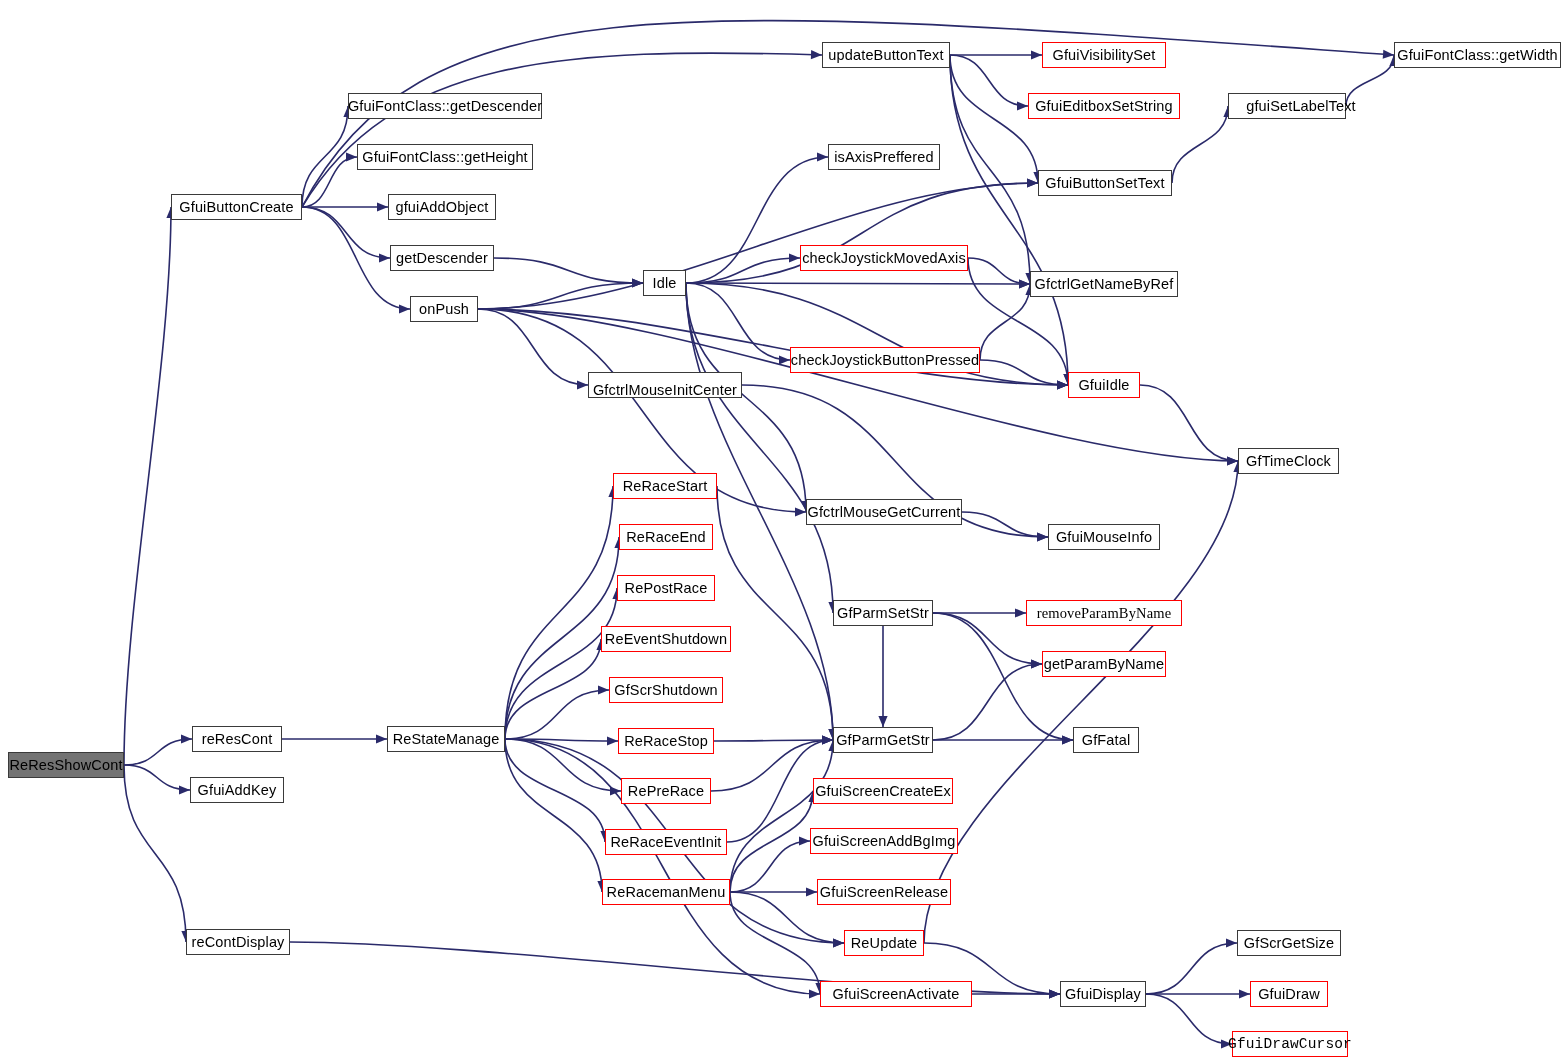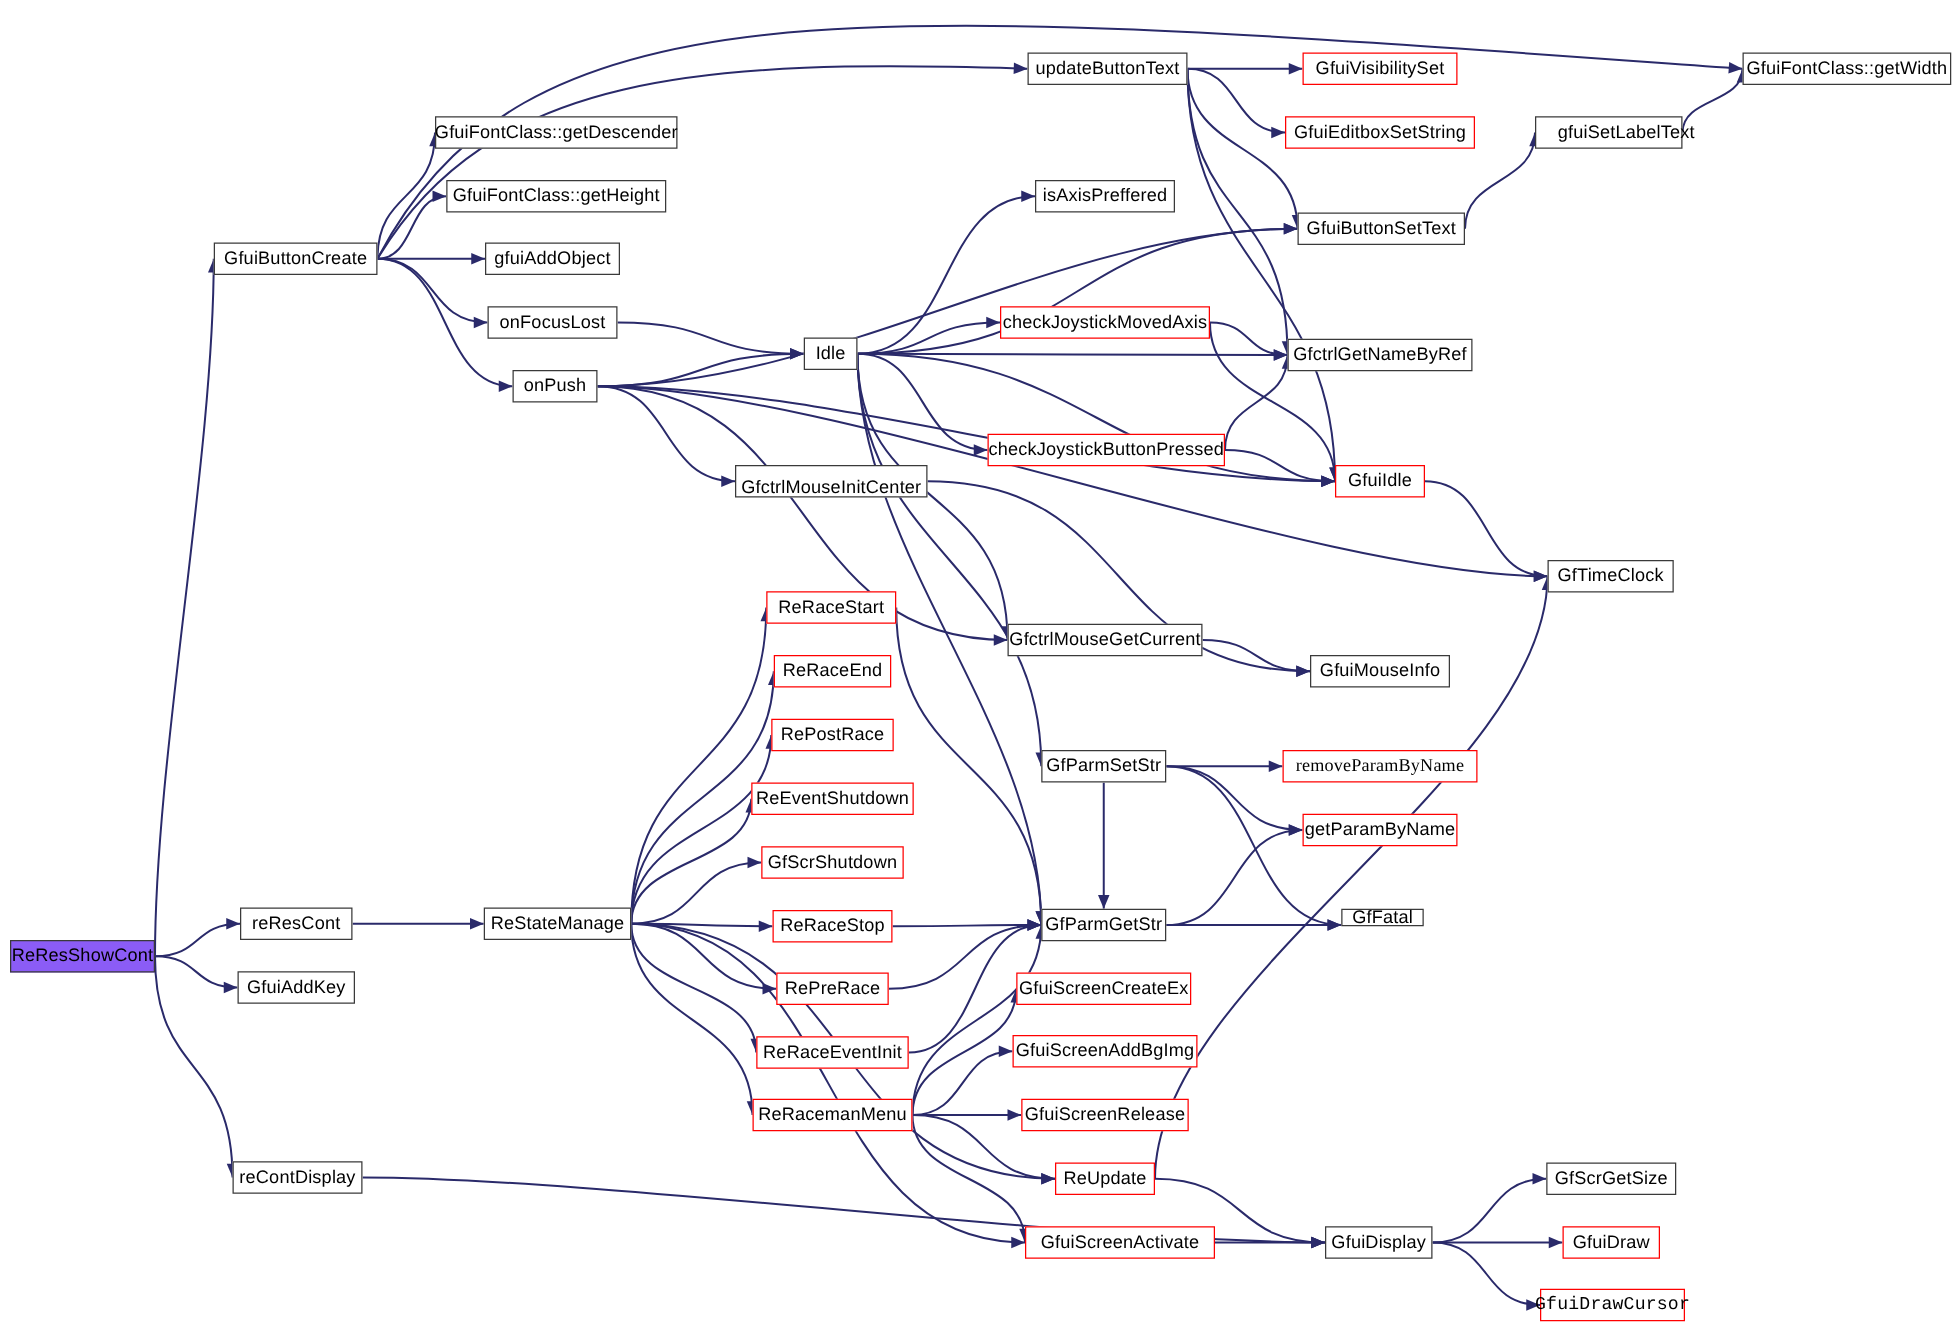--- a/index.html
+++ b/index.html
@@ -49,21 +49,21 @@
     display: flex;
     align-items: center;
     justify-content: center;
     white-space: nowrap;
     letter-spacing: 0.15px;
   }
   .gnode.red {
     border-color: #ff0000;
   }
   .gnode.root {
-    background: #8b5cf6;
+    background: #737373;
     border-color: #3a3a3a;
   }
 </style>
 </head>
 <body>
 
 <div id="graph-root">
   <svg id="edge-layer" viewBox="0 0 1568 1063" width="1568" height="1063" xmlns="http://www.w3.org/2000/svg">
       <path d="M124,765 C161.4,765 154.6,739 192,739" class="edge-path"></path>
       <polygon points="192,739 181,743.6 181,734.4" class="arrow-head"></polygon>
@@ -237,21 +237,21 @@
       <div class="gnode" style="left: 348px; top: 93px; width: 194px; height: 26px;">
         <span>GfuiFontClass::getDescender</span>
       </div>
       <div class="gnode" style="left: 357px; top: 144px; width: 176px; height: 26px;">
         <span>GfuiFontClass::getHeight</span>
       </div>
       <div class="gnode" style="left: 388px; top: 194px; width: 108px; height: 26px;">
         <span>gfuiAddObject</span>
       </div>
       <div class="gnode" style="left: 390px; top: 245px; width: 104px; height: 26px;">
-        <span>onFocusLost</span>
+        <span>getDescender</span>
       </div>
       <div class="gnode" style="left: 410px; top: 296px; width: 68px; height: 26px;">
         <span>onPush</span>
       </div>
       <div class="gnode" style="left: 643px; top: 270px; width: 43px; height: 26px;">
         <span>Idle</span>
       </div>
       <div class="gnode" style="left: 588px; top: 372px; width: 154px; height: 26px; align-items: flex-end;">
         <span>GfctrlMouseInitCenter</span>
       </div>
@@ -332,21 +332,21 @@
       </div>
       <div class="gnode red" style="left: 1026px; top: 600px; width: 156px; height: 26px; font-family: Liberation Serif, serif;">
         <span>removeParamByName</span>
       </div>
       <div class="gnode red" style="left: 1042px; top: 651px; width: 124px; height: 26px;">
         <span>getParamByName</span>
       </div>
       <div class="gnode" style="left: 833px; top: 727px; width: 100px; height: 26px;">
         <span>GfParmGetStr</span>
       </div>
-      <div class="gnode" style="left: 1073px; top: 727px; width: 66px; height: 14px;">
+      <div class="gnode" style="left: 1073px; top: 727px; width: 66px; height: 26px;">
         <span>GfFatal</span>
       </div>
       <div class="gnode red" style="left: 813px; top: 778px; width: 140px; height: 26px;">
         <span>GfuiScreenCreateEx</span>
       </div>
       <div class="gnode red" style="left: 810px; top: 828px; width: 148px; height: 26px;">
         <span>GfuiScreenAddBgImg</span>
       </div>
       <div class="gnode red" style="left: 817px; top: 879px; width: 134px; height: 26px;">
         <span>GfuiScreenRelease</span>

